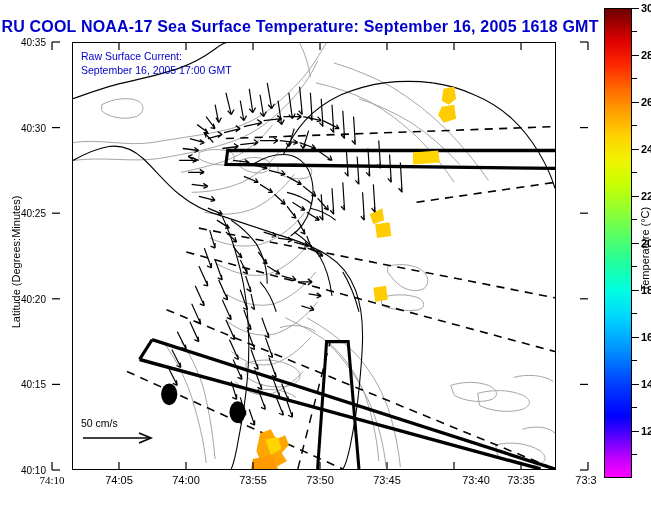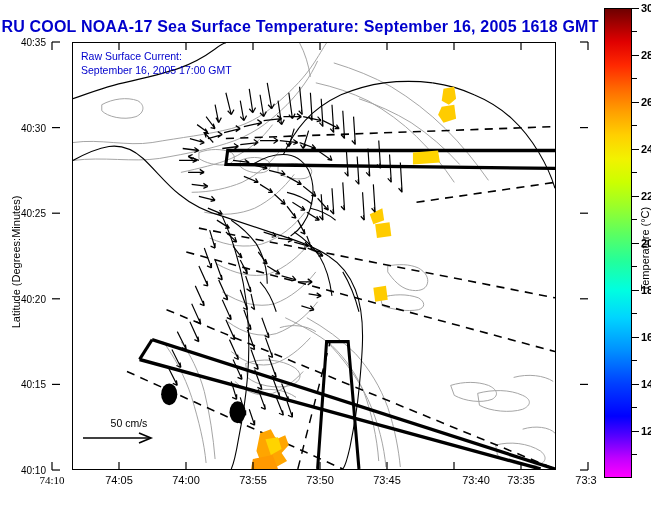--- a/index.html
+++ b/index.html
@@ -26,21 +26,21 @@
   }
   .plotsvg{position:absolute;left:0;top:0;width:100%;height:100%;}
 
   
   .annot{
     position:absolute;left:8px;top:6px;color:#0000cc;
     font-size:10.5px;line-height:14px;white-space:nowrap;
   }
   
   .scalebar{position:absolute;left:8px;bottom:24px;width:96px;}
-  .scalebar .lbl{font-size:10.5px;color:#000;margin-bottom:2px;text-align:center;}
+  .scalebar .lbl{font-size:10.5px;color:#000;margin-bottom:2px;}
   .scalebar svg{display:block;}
   .ylabels{position:absolute;left:0;top:0;width:651px;height:518px;pointer-events:none;}
   .ylab{
     position:absolute;font-size:10px;color:#000;white-space:nowrap;
     transform:translateY(-50%);text-align:right;width:44px;
   }
   .xlab{
     position:absolute;font-size:11px;color:#000;white-space:nowrap;
     transform:translateX(-50%);top:474px;
   }

